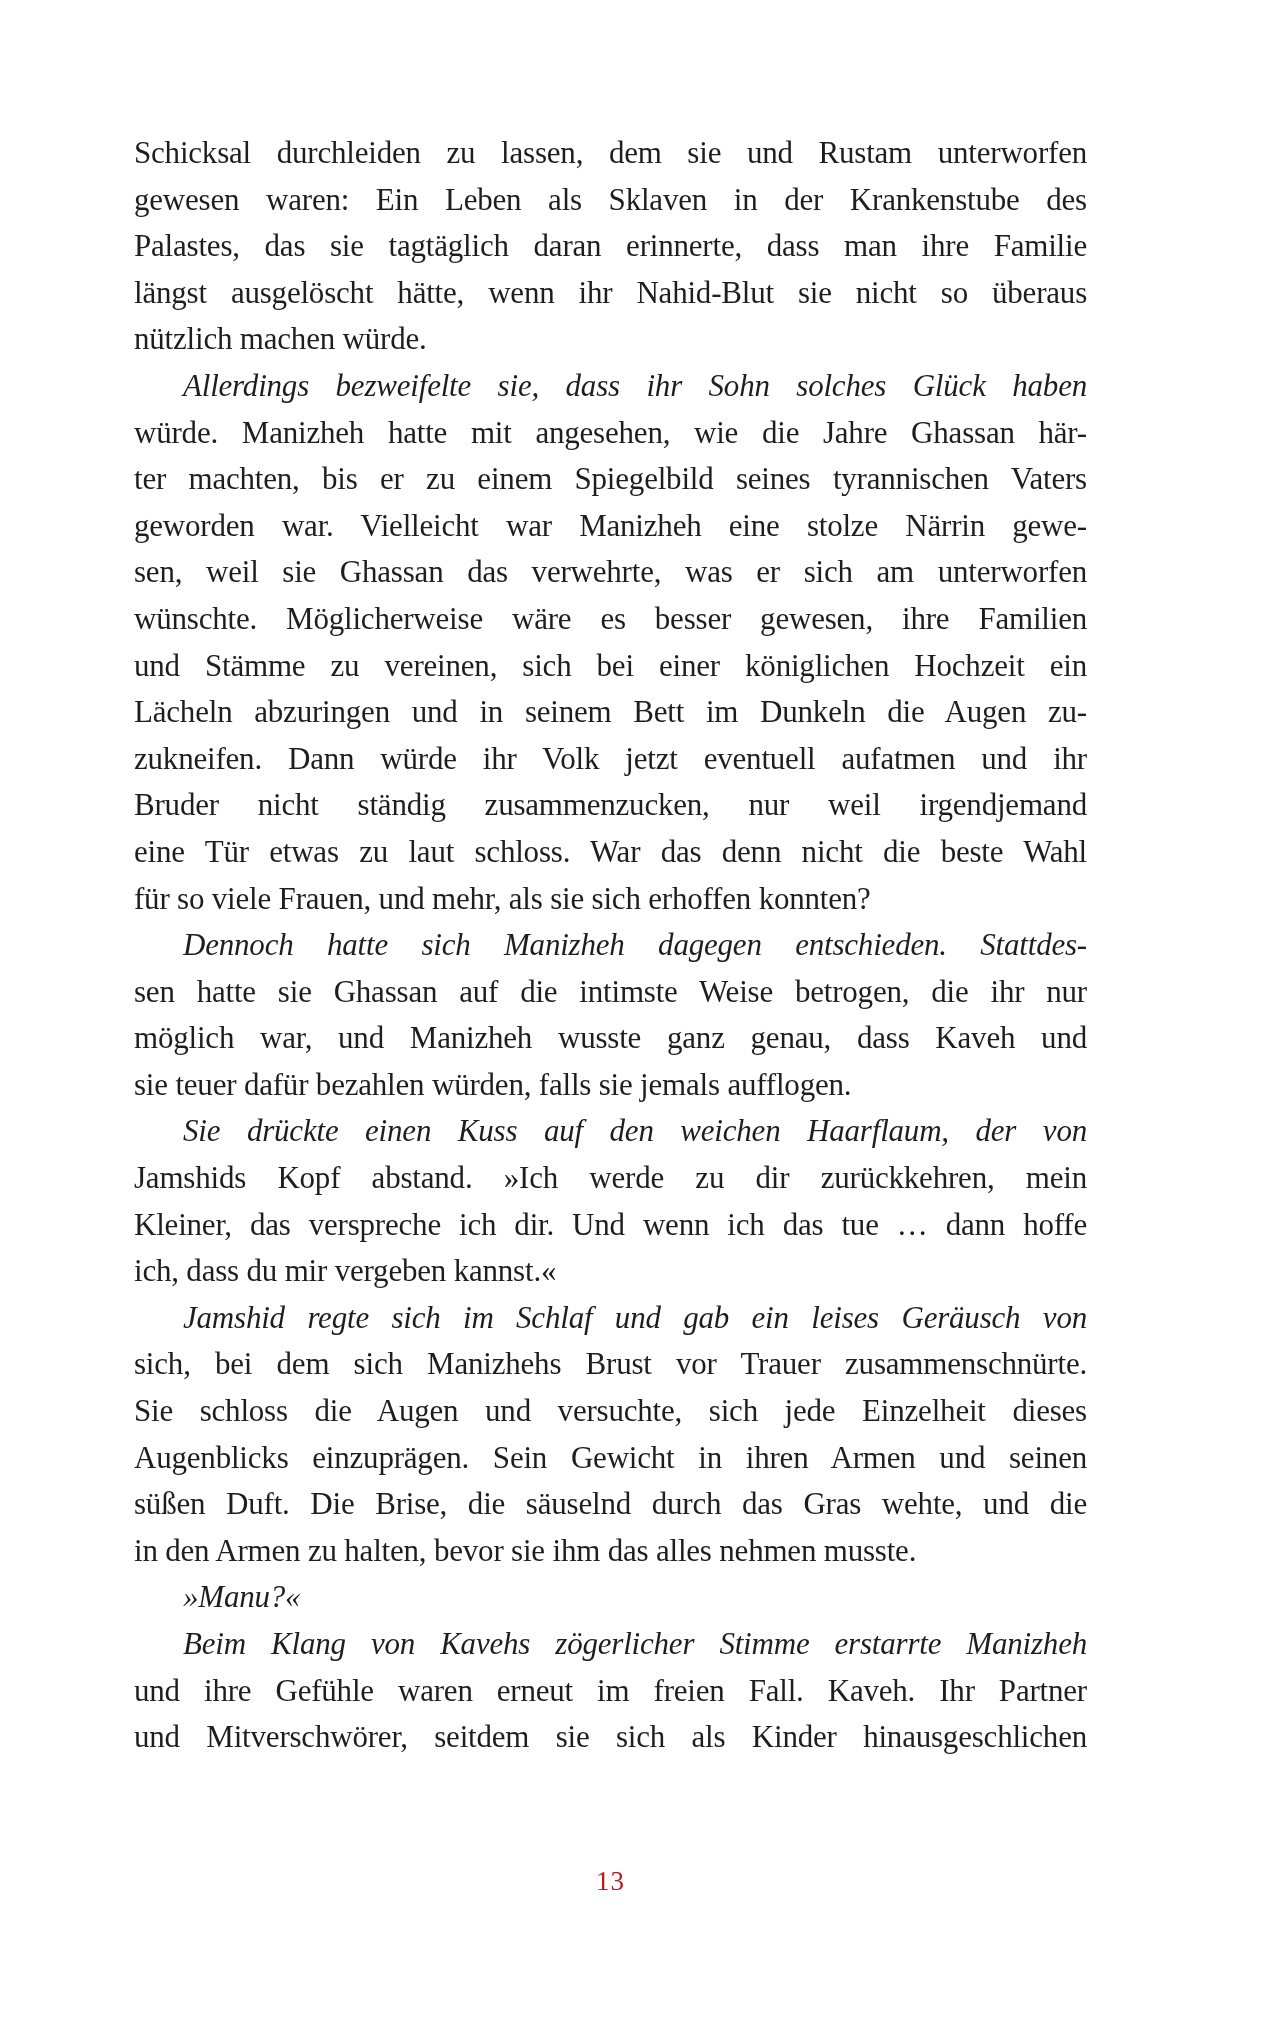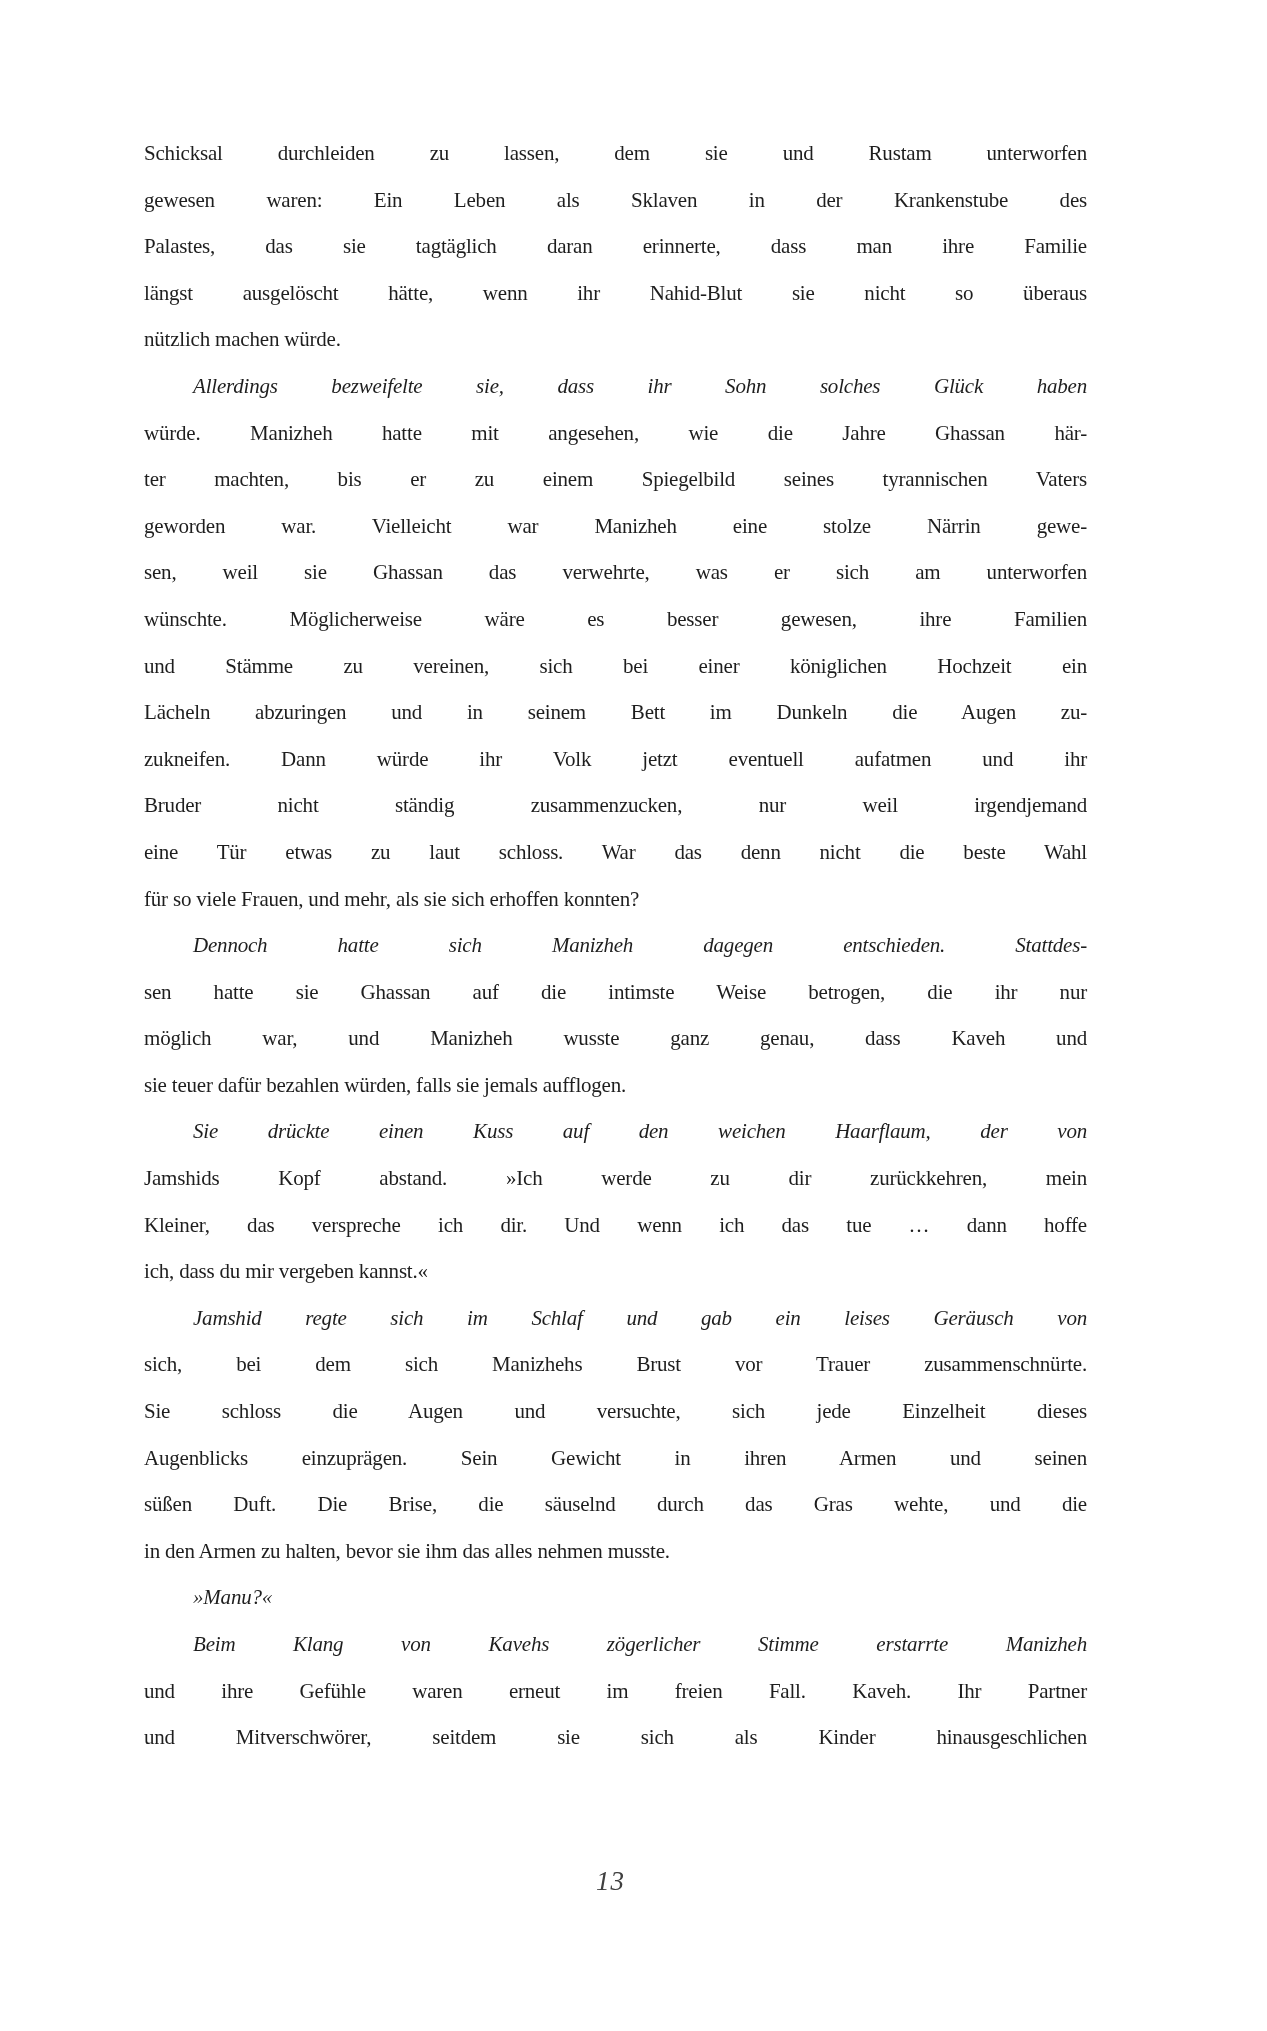--- a/index.html
+++ b/index.html
@@ -16,46 +16,44 @@
     color: #1e1e1e;
     overflow: hidden;
   }
   .text-block {
     position: absolute;
     left: 134px;
     top: 130px;
     width: 953px;
   }
   .t-line {
-    font-size: 21px;
+    font-size: 31px;
     line-height: 46.6px;
     letter-spacing: -0.2px;
     text-align: justify;
     text-align-last: justify;
     white-space: normal;
-    margin-left: 10px;
   }
   .t-line.para-end {
     text-align-last: left;
   }
   .t-line.indent {
     text-indent: 49px;
     font-style: italic;
   }
   .page-number {
     position: absolute;
     left: 134px;
     top: 1866px;
     width: 953px;
     text-align: center;
     font-size: 27px;
     letter-spacing: 1px;
-    color: #404040;
+    color: #b91c1c;
     font-variant-numeric: oldstyle-nums;
-    font-style: italic;
   }
 </style>
 </head>
 <body>
 
 <div class="page">
   <div class="text-block">
       <div class="t-line">Schicksal durchleiden zu lassen, dem sie und Rustam unterworfen</div>
       <div class="t-line">gewesen waren: Ein Leben als Sklaven in der Krankenstube des</div>
       <div class="t-line">Palastes, das sie tagtäglich daran erinnerte, dass man ihre Familie</div>

